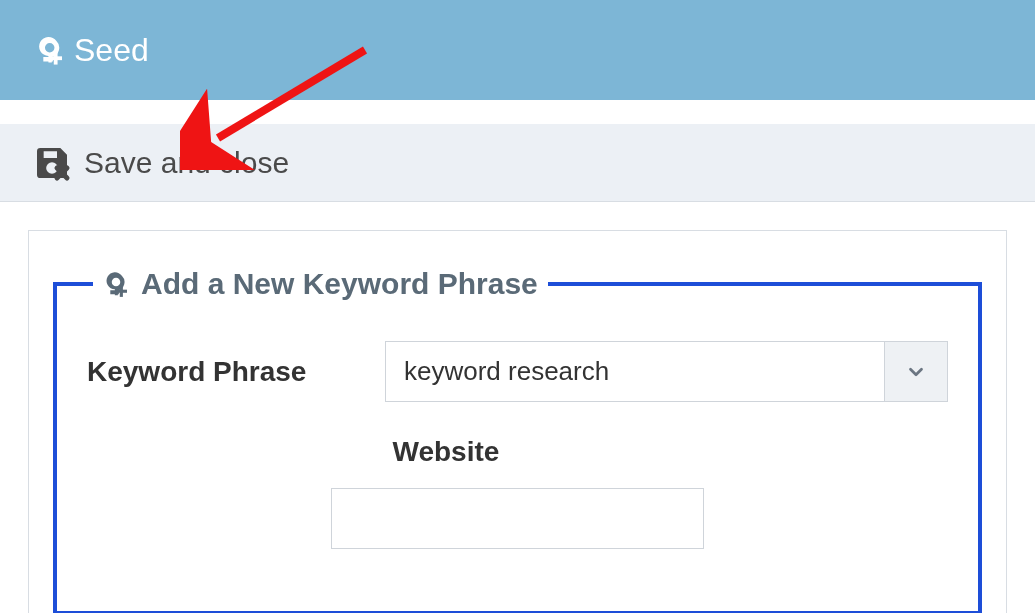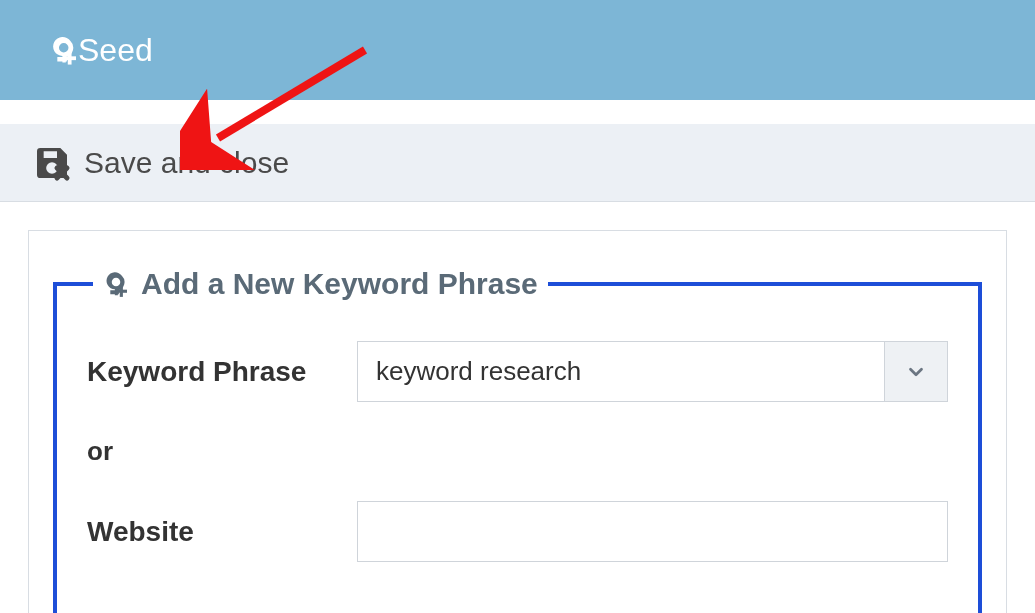--- a/index.html
+++ b/index.html
@@ -10,22 +10,22 @@
       height: 613px;
       overflow: hidden;
       position: relative;
     }
     .header {
       background: #7db6d6;
       color: #fff;
       height: 100px;
       display: flex;
       align-items: center;
-      padding-left: 38px;
-      gap: 2px;
+      padding-left: 24px;
+      gap: 12px;
     }
     .header .title {
       font-size: 32px;
       font-weight: 400;
       color: #fff;
     }
     .toolbar {
       background: #ecf0f5;
       height: 78px;
       display: flex;
@@ -67,37 +67,38 @@
       color: #5a6a77;
       font-weight: 600;
       background: #fff;
     }
     .row {
       display: flex;
       align-items: center;
       gap: 20px;
       margin-bottom: 34px;
     }
-    .row:last-child { margin-bottom: 12px; }
+    .row:last-child { margin-bottom: 12px; flex-direction: column; }
     .lbl {
       width: 250px;
       font-size: 28px;
       color: #333;
       font-weight: 700;
     }
     .or-lbl {
       font-size: 26px;
       color: #333;
       font-weight: 600;
       margin-bottom: 34px;
     }
     .combo {
       display: flex;
       flex: 1;
       max-width: 630px;
+      margin-left: 28px;
     }
     .combo input {
       flex: 1;
       border: 1px solid #cfd4da;
       border-right: none;
       font-size: 26px;
       padding: 14px 18px;
       font-family: inherit;
       color: #333;
       outline: none;
@@ -177,21 +178,20 @@
         <div class="chev">
           <span>
             <svg class="icon" width="22" height="22" viewBox="0 0 24 24" fill="none" stroke="#6b7682" stroke-width="3" stroke-linecap="round" stroke-linejoin="round">
               <polyline points="6 9 12 15 18 9"></polyline>
             </svg>
           </span>
         </div>
       </div>
     </div>
 
-    <div class="or-lbl">or</div>
 
     <div class="row">
       <div class="lbl">Website</div>
       <input class="text-input" type="text" value="" style="">
     </div>
   </fieldset>
 </div>
 
 <div class="arrow-annotation">
   <svg width="200" height="130" viewBox="0 0 200 130">

